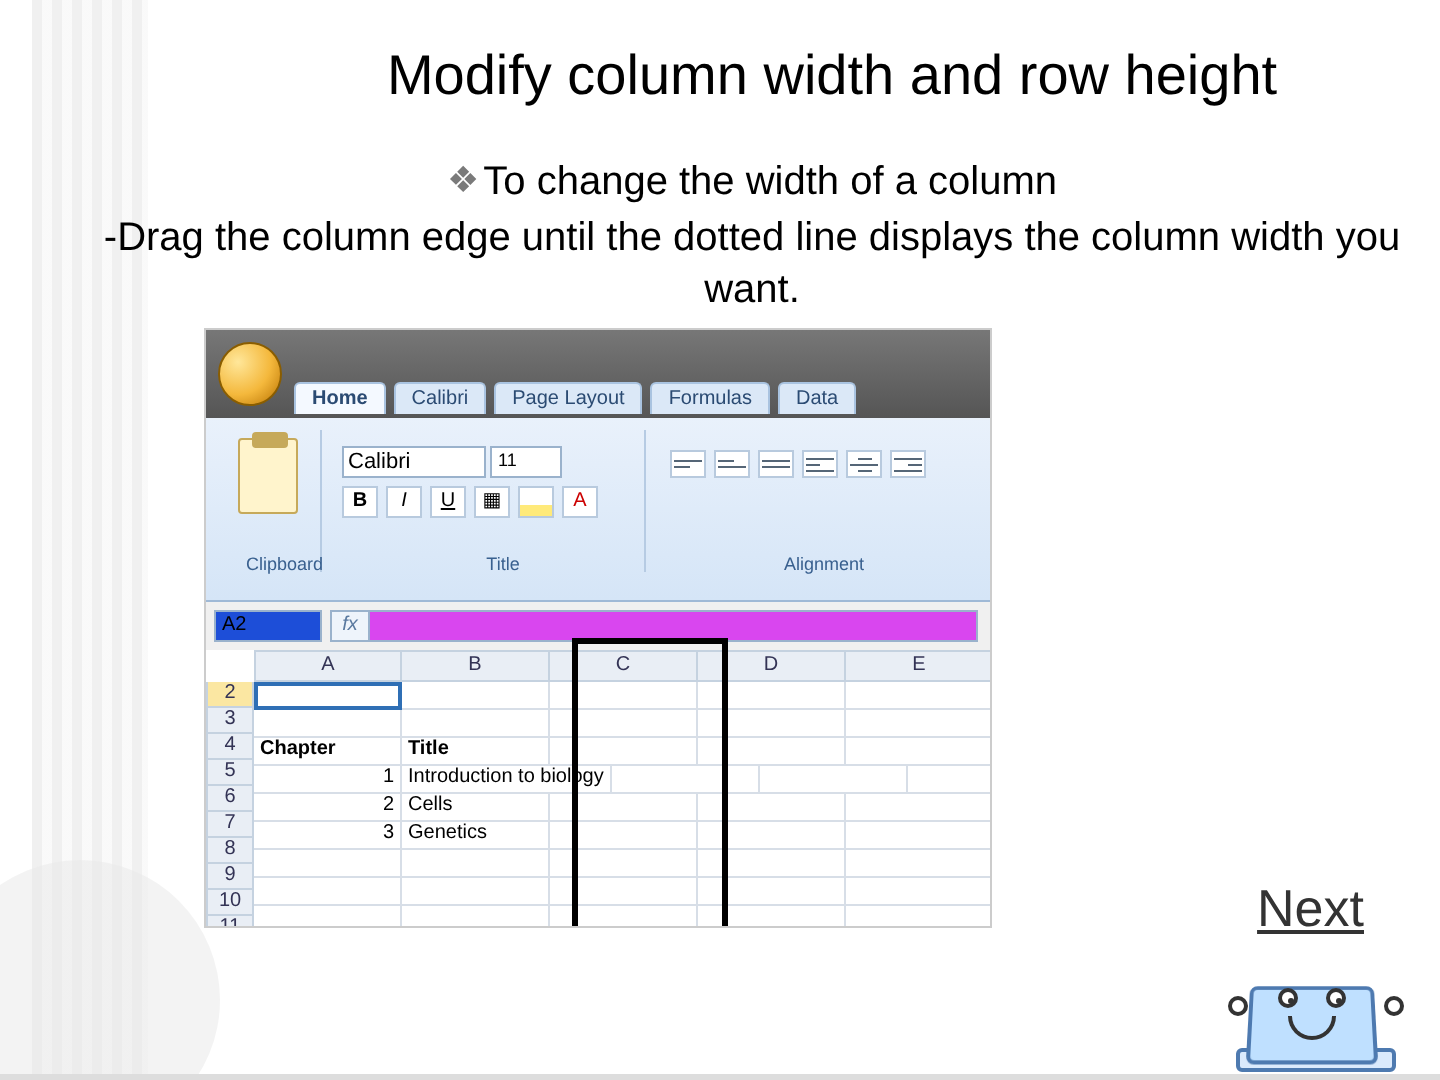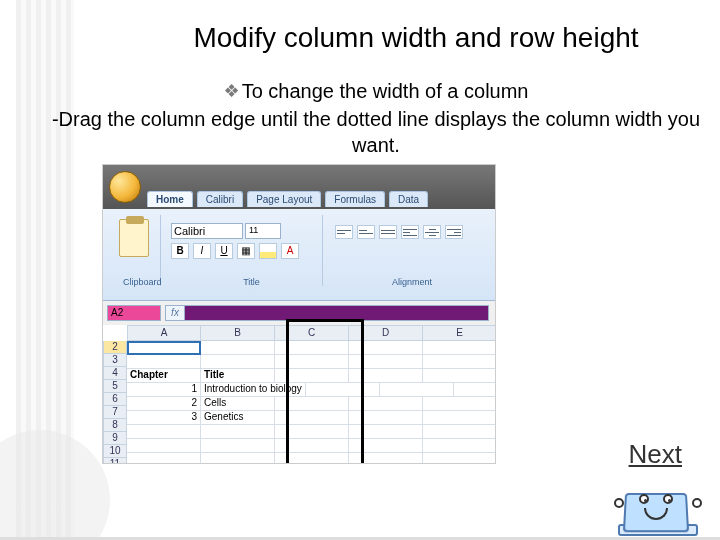--- a/index.html
+++ b/index.html
@@ -89,22 +89,22 @@
   .paste::before{content:"";position:absolute;top:-4px;left:6px;width:18px;height:8px;background:#c6a95a;border-radius:2px;}
   .fontrow { display:flex; gap:2px; margin:8px 6px 4px; align-items:center;}
   .combo { background:#fff; border:1px solid #9ab2cc; height:16px; }
   .c1 { width:72px;} .c2 { width:36px;}
   .fontrow2 { display:flex; gap:4px; margin:3px 6px; }
   .fbtn { width:18px; height:16px; background:#fff; border:1px solid #b8cade; text-align:center; line-height:14px; font-size:10px;}
   .al { display:flex; gap:4px; margin:10px 8px 4px; flex-wrap:wrap;}
   .abtn{ width:18px;height:14px;border:1px solid #b8cade;background:#fff;display:flex;flex-direction:column;justify-content:center;gap:2px;padding:1px;}
   .abtn span{height:1px;background:#567;}
 
-  .namebox { position:absolute; left:4px; top:140px; width:54px; height:16px; background:#ec4899; border:1px solid #9ab2cc; font-size:10px; padding:0 3px; line-height:14px;}
-  .fx { position:absolute; left:62px; top:140px; right:6px; height:16px; background:#701a75; border:1px solid #9ab2cc;}
+  .namebox { position:absolute; left:4px; top:140px; width:54px; height:16px; background:#1d4ed8; border:1px solid #9ab2cc; font-size:10px; padding:0 3px; line-height:14px;}
+  .fx { position:absolute; left:62px; top:140px; right:6px; height:16px; background:#d946ef; border:1px solid #9ab2cc;}
   .fxlbl{position:absolute;left:-1px;top:-1px;bottom:-1px;width:20px;border:1px solid #9ab2cc;background:#eef4fb;text-align:center;font-style:italic;font-size:10px;line-height:14px;color:#5a7aa0;}
 
   .grid { position:absolute; left:0; right:0; top:160px; bottom:0; background:#fff; }
   .colhdr{ position:absolute; left:24px; top:0; right:0; height:16px; display:flex;}
   .ch{ flex:0 0 74px; border:1px solid #c5d2e0; background:#e9eef5; text-align:center; font-size:10px; line-height:14px; color:#335; border-left:none;}
   .ch:first-child{border-left:1px solid #c5d2e0;}
   .rowhdr{ position:absolute; left:0; top:16px; width:24px; bottom:0; display:flex; flex-direction:column;}
   .rh{ height:14px; border:1px solid #c5d2e0; border-top:none; background:#e9eef5; text-align:center; font-size:10px; line-height:12px; color:#335;}
   .rh.active{ background:#fbe7a2; }
   .cells{ position:absolute; left:24px; top:16px; right:0; bottom:0;}

